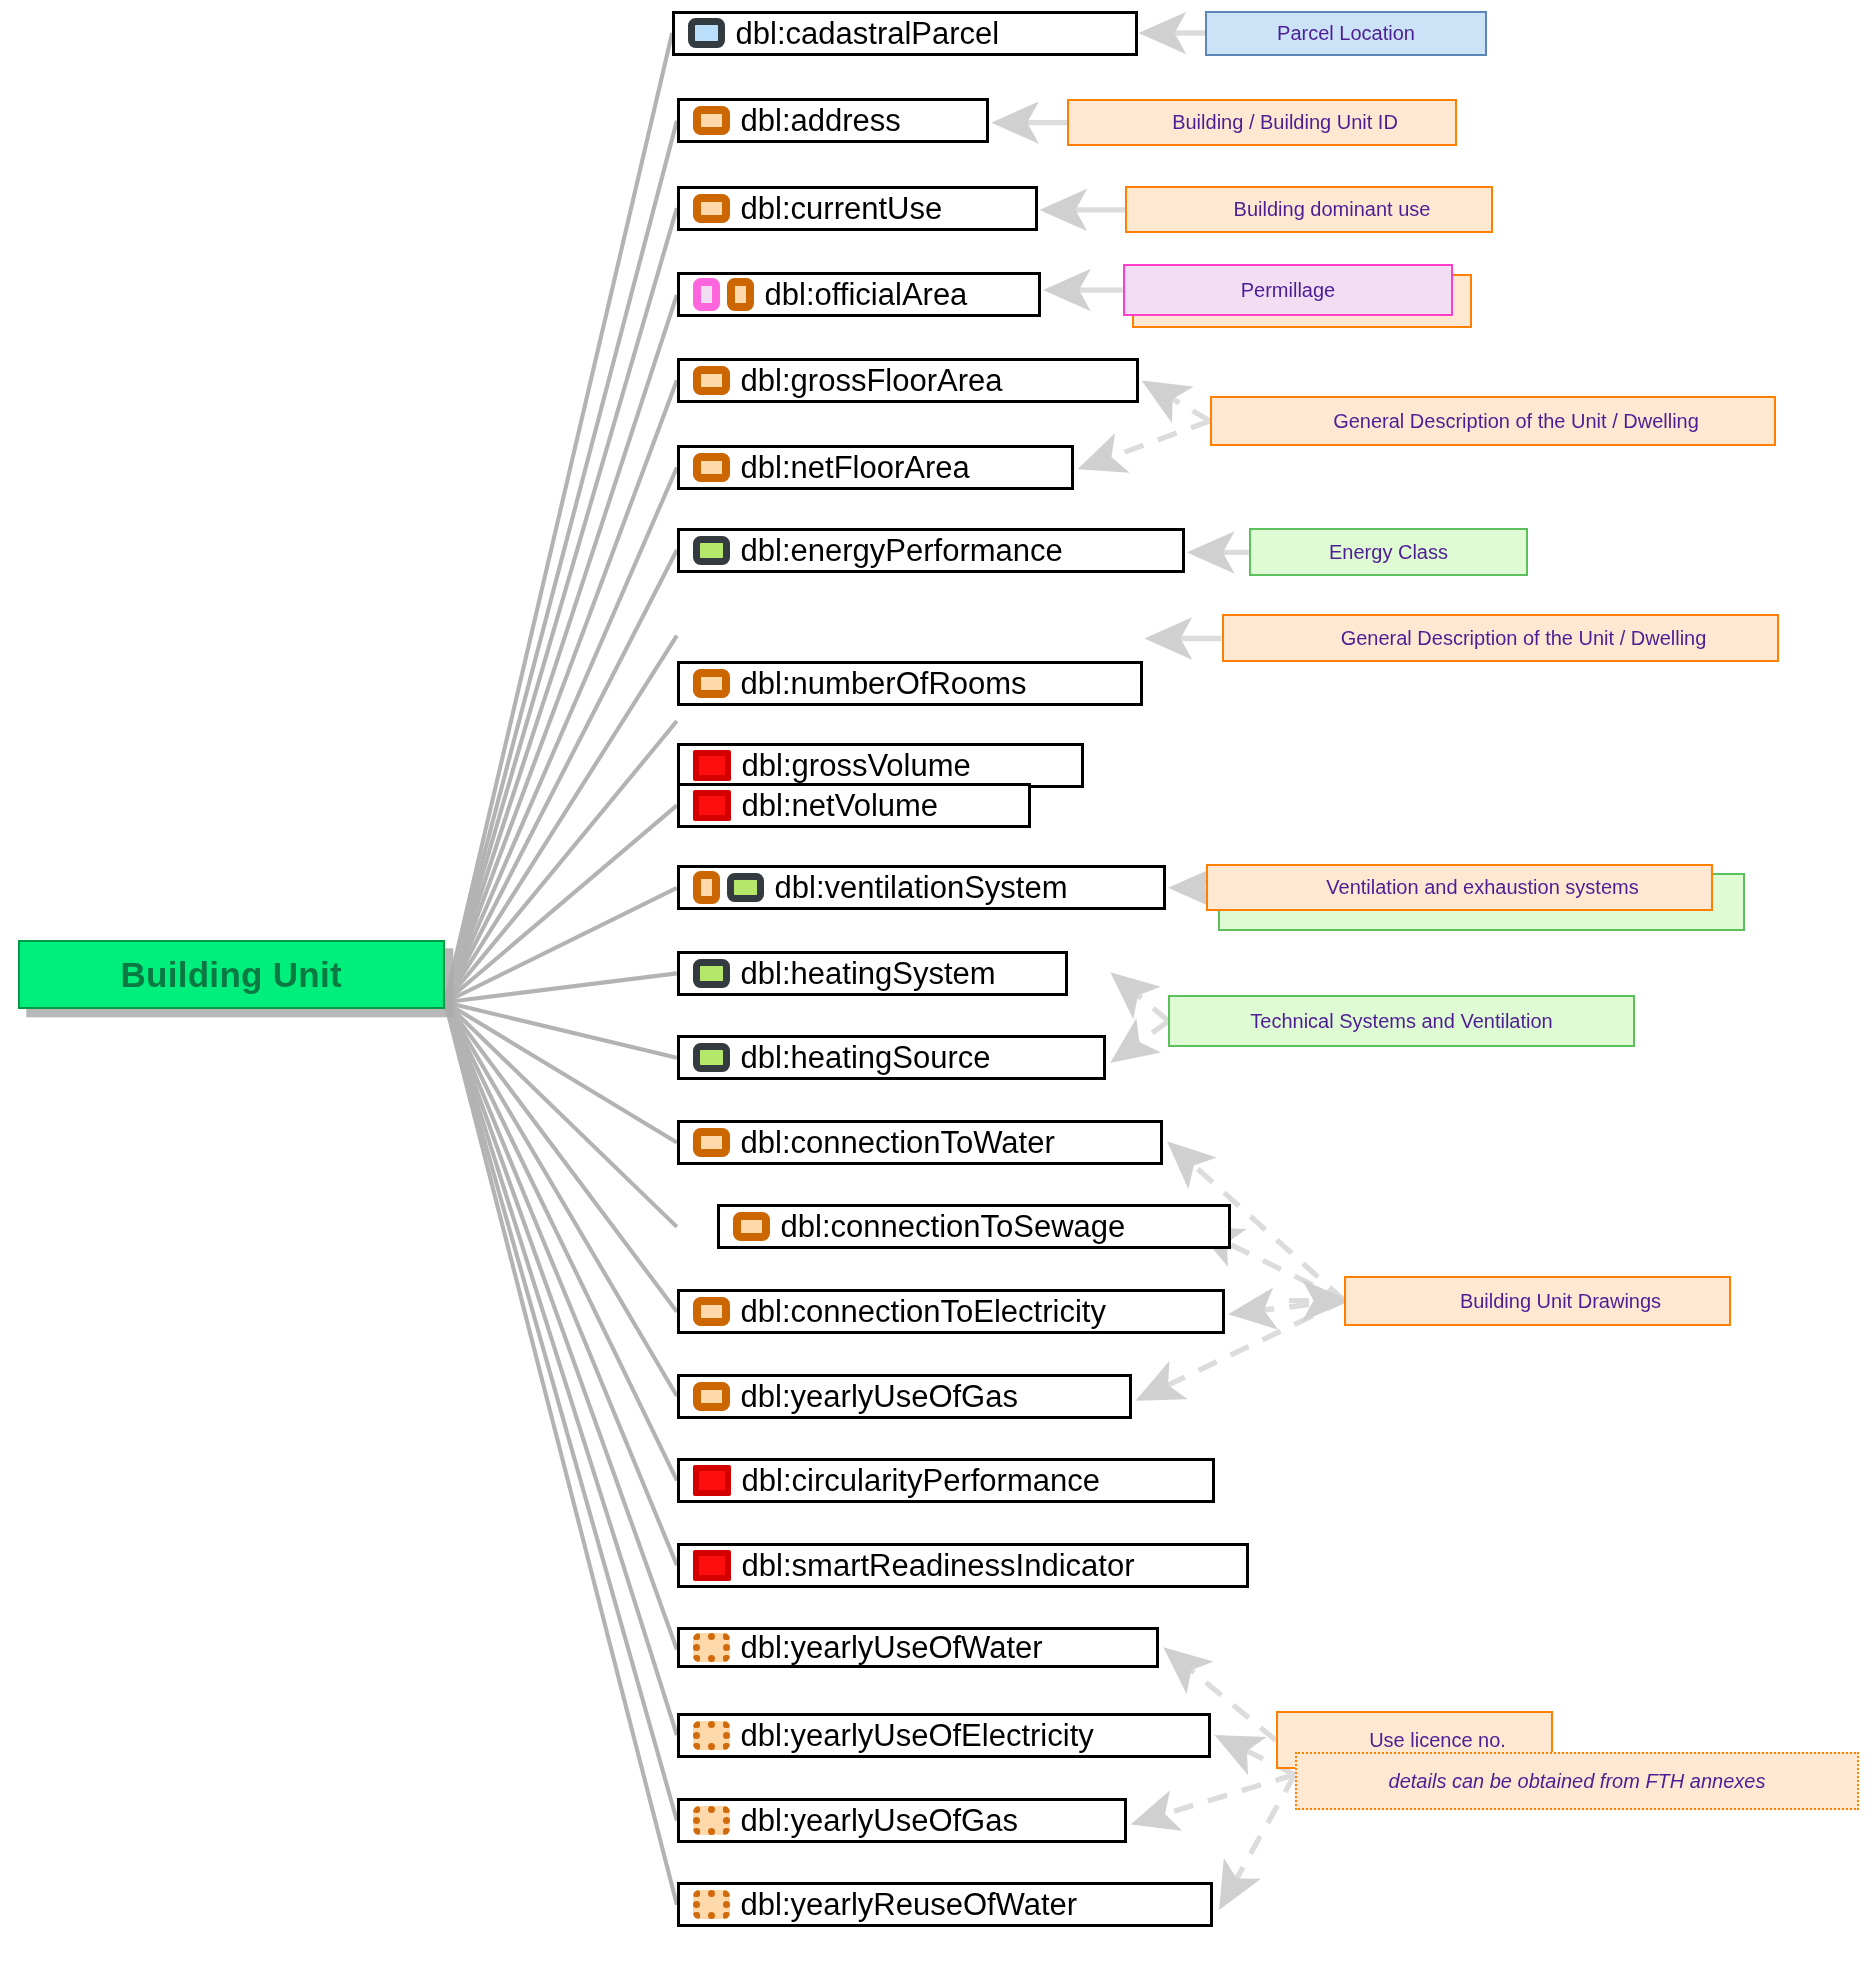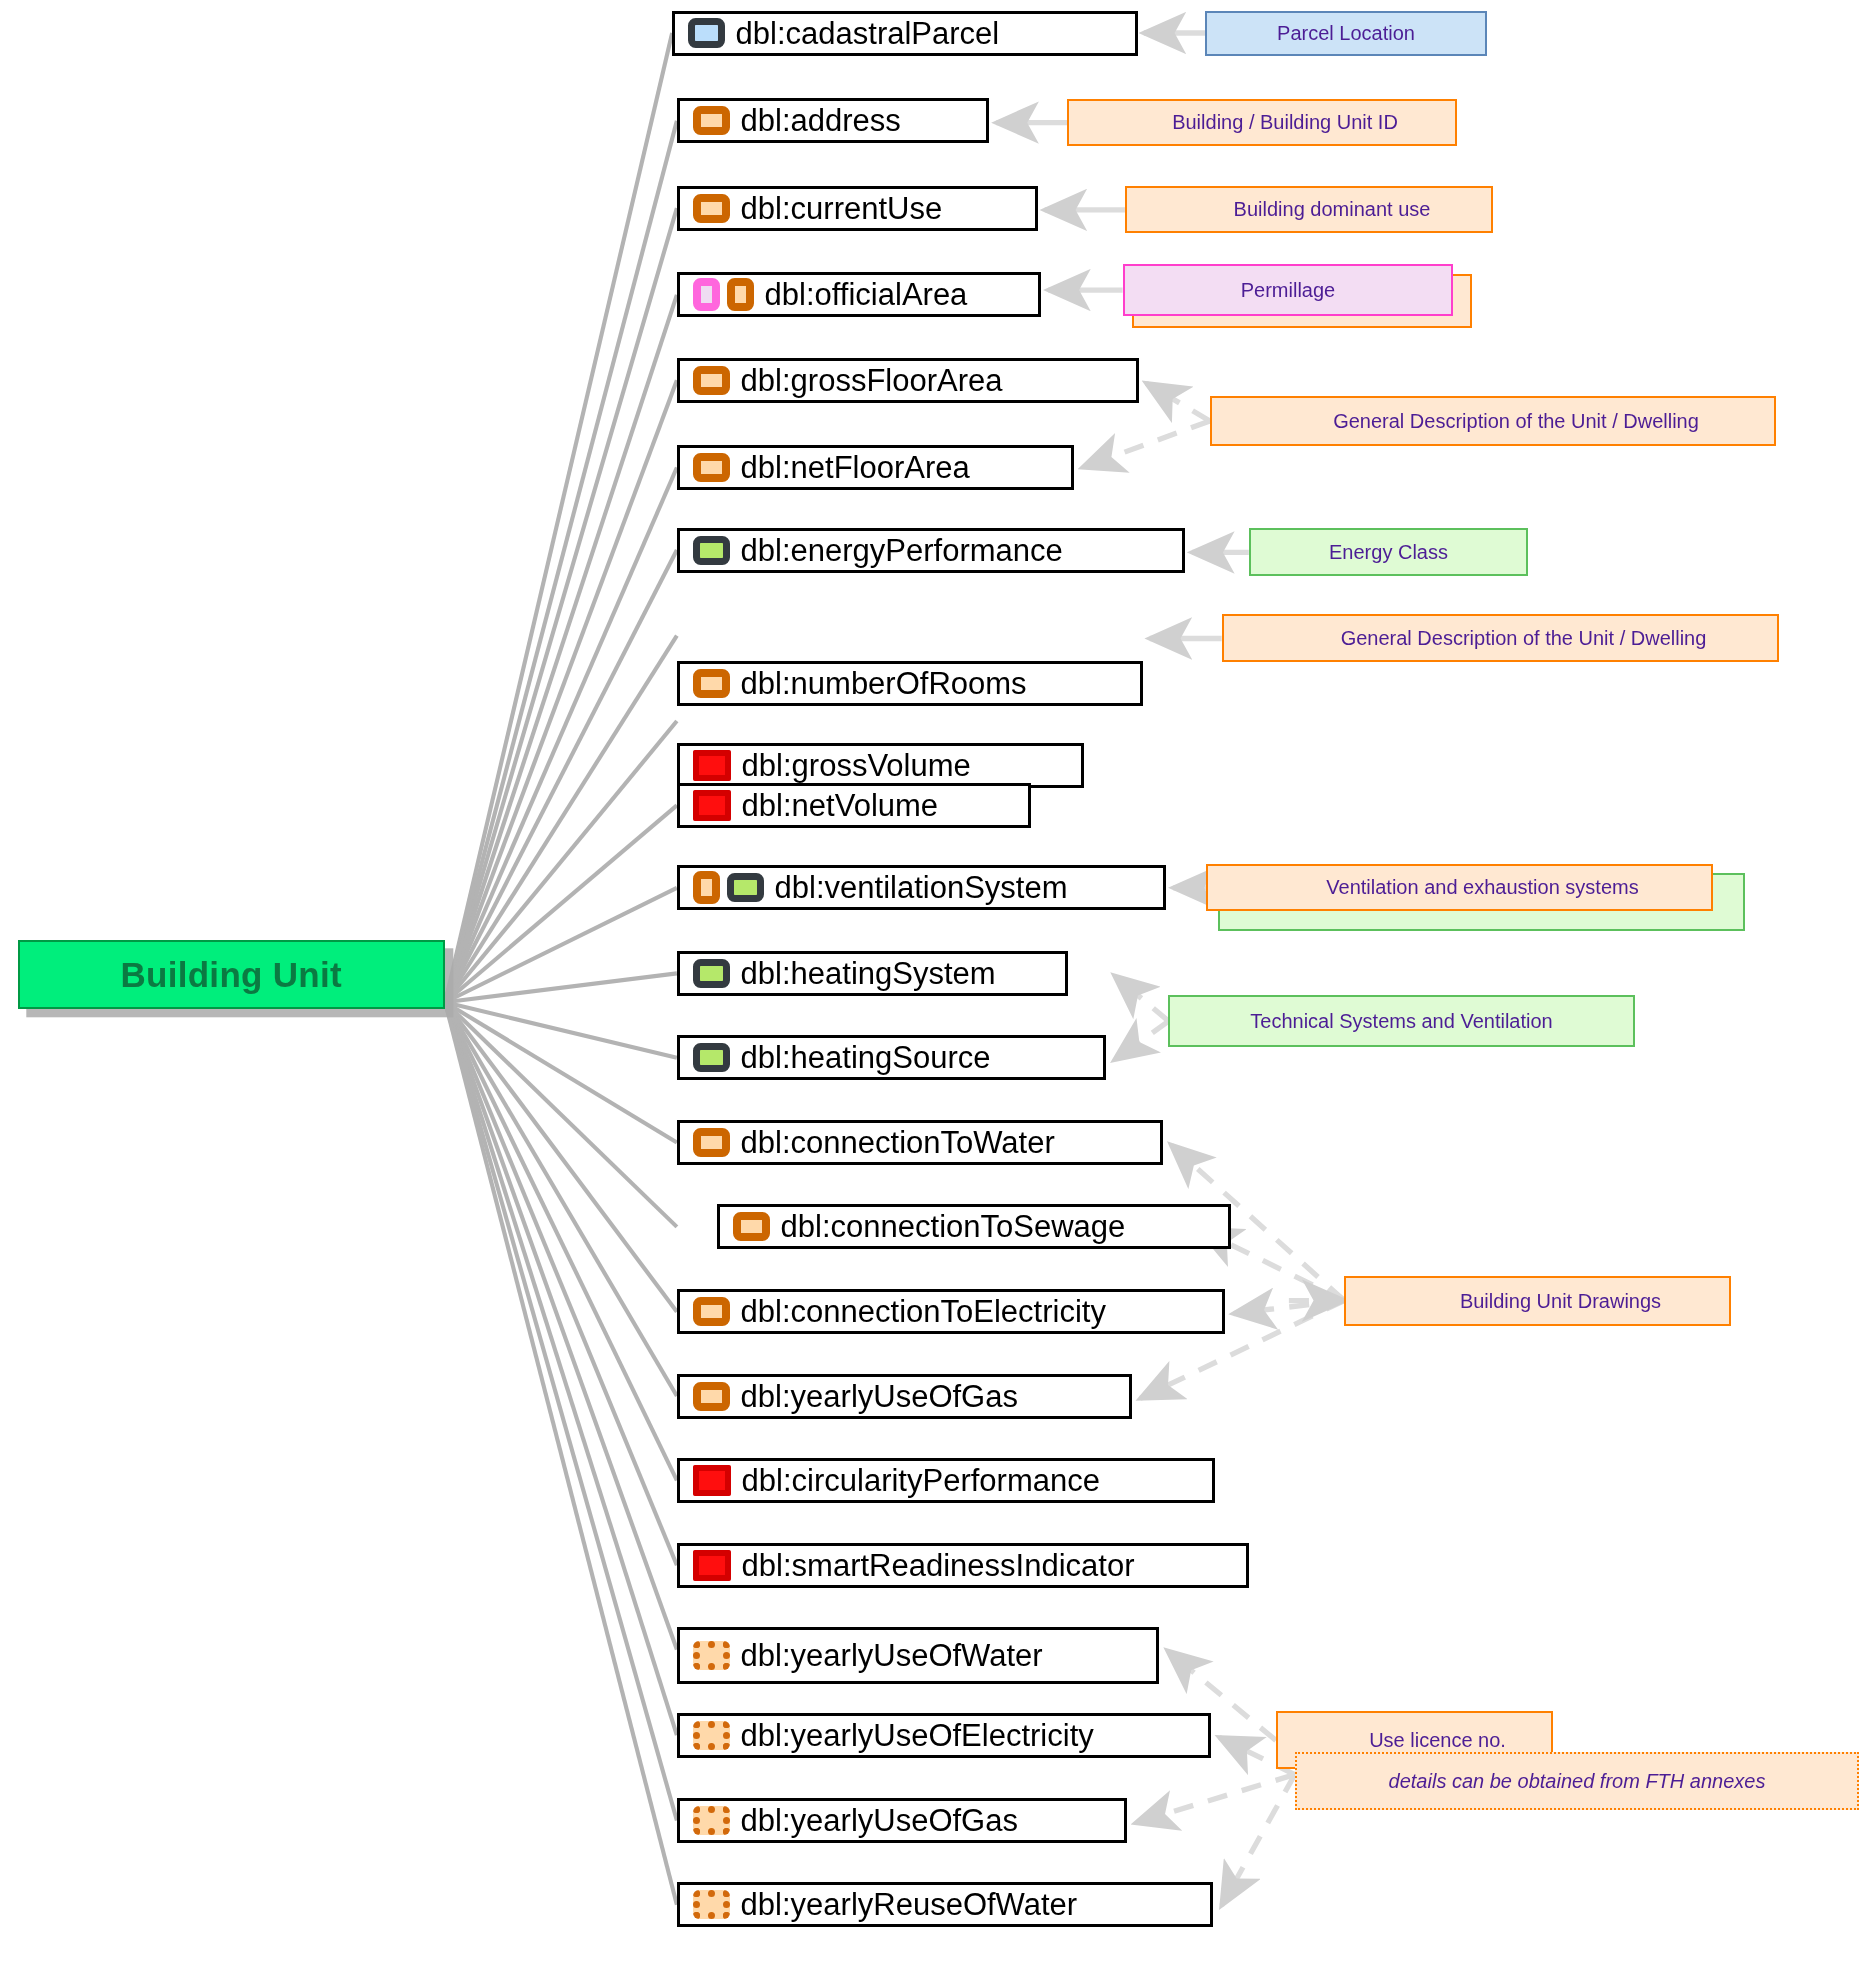--- a/index.html
+++ b/index.html
@@ -274,21 +274,21 @@
           <span class="ic ic-red"></span>
         </span>
         <span class="prop-label">dbl:circularityPerformance</span>
       </div>
       <div class="prop-box" style="left: 677px; top: 1543px; width: 572px; height: 45px;">
         <span class="icon-wrap">
           <span class="ic ic-red"></span>
         </span>
         <span class="prop-label">dbl:smartReadinessIndicator</span>
       </div>
-      <div class="prop-box" style="left: 677px; top: 1627px; width: 482px; height: 57px;">
+      <div class="prop-box" style="left: 677px; top: 1627px; width: 482px; height: 41px;">
         <span class="icon-wrap">
           <span class="ic ic-dotted"></span>
         </span>
         <span class="prop-label">dbl:yearlyUseOfWater</span>
       </div>
       <div class="prop-box" style="left: 677px; top: 1713px; width: 534px; height: 45px;">
         <span class="icon-wrap">
           <span class="ic ic-dotted"></span>
         </span>
         <span class="prop-label">dbl:yearlyUseOfElectricity</span>

